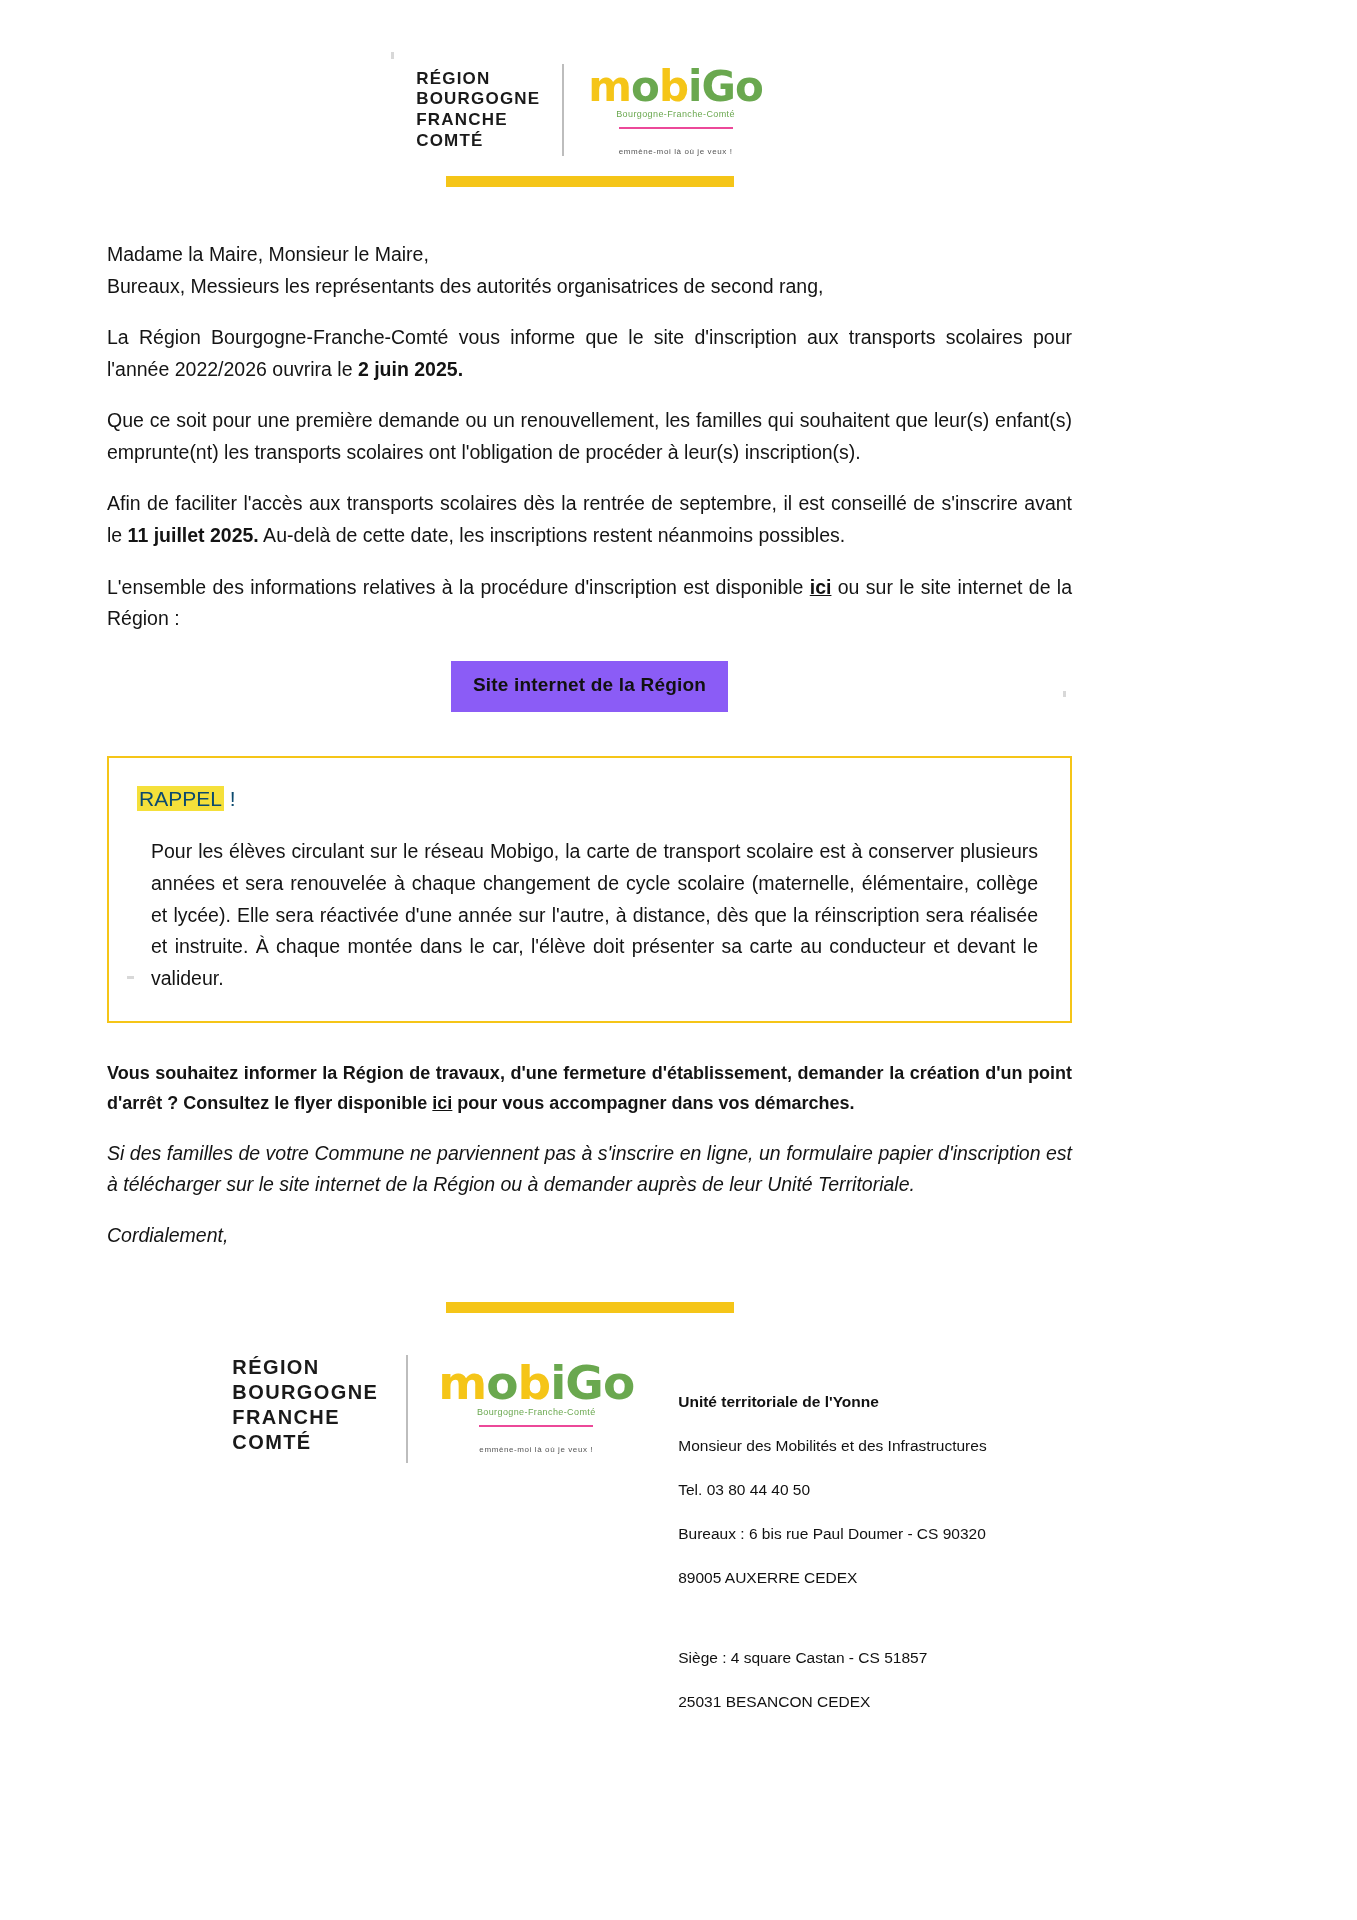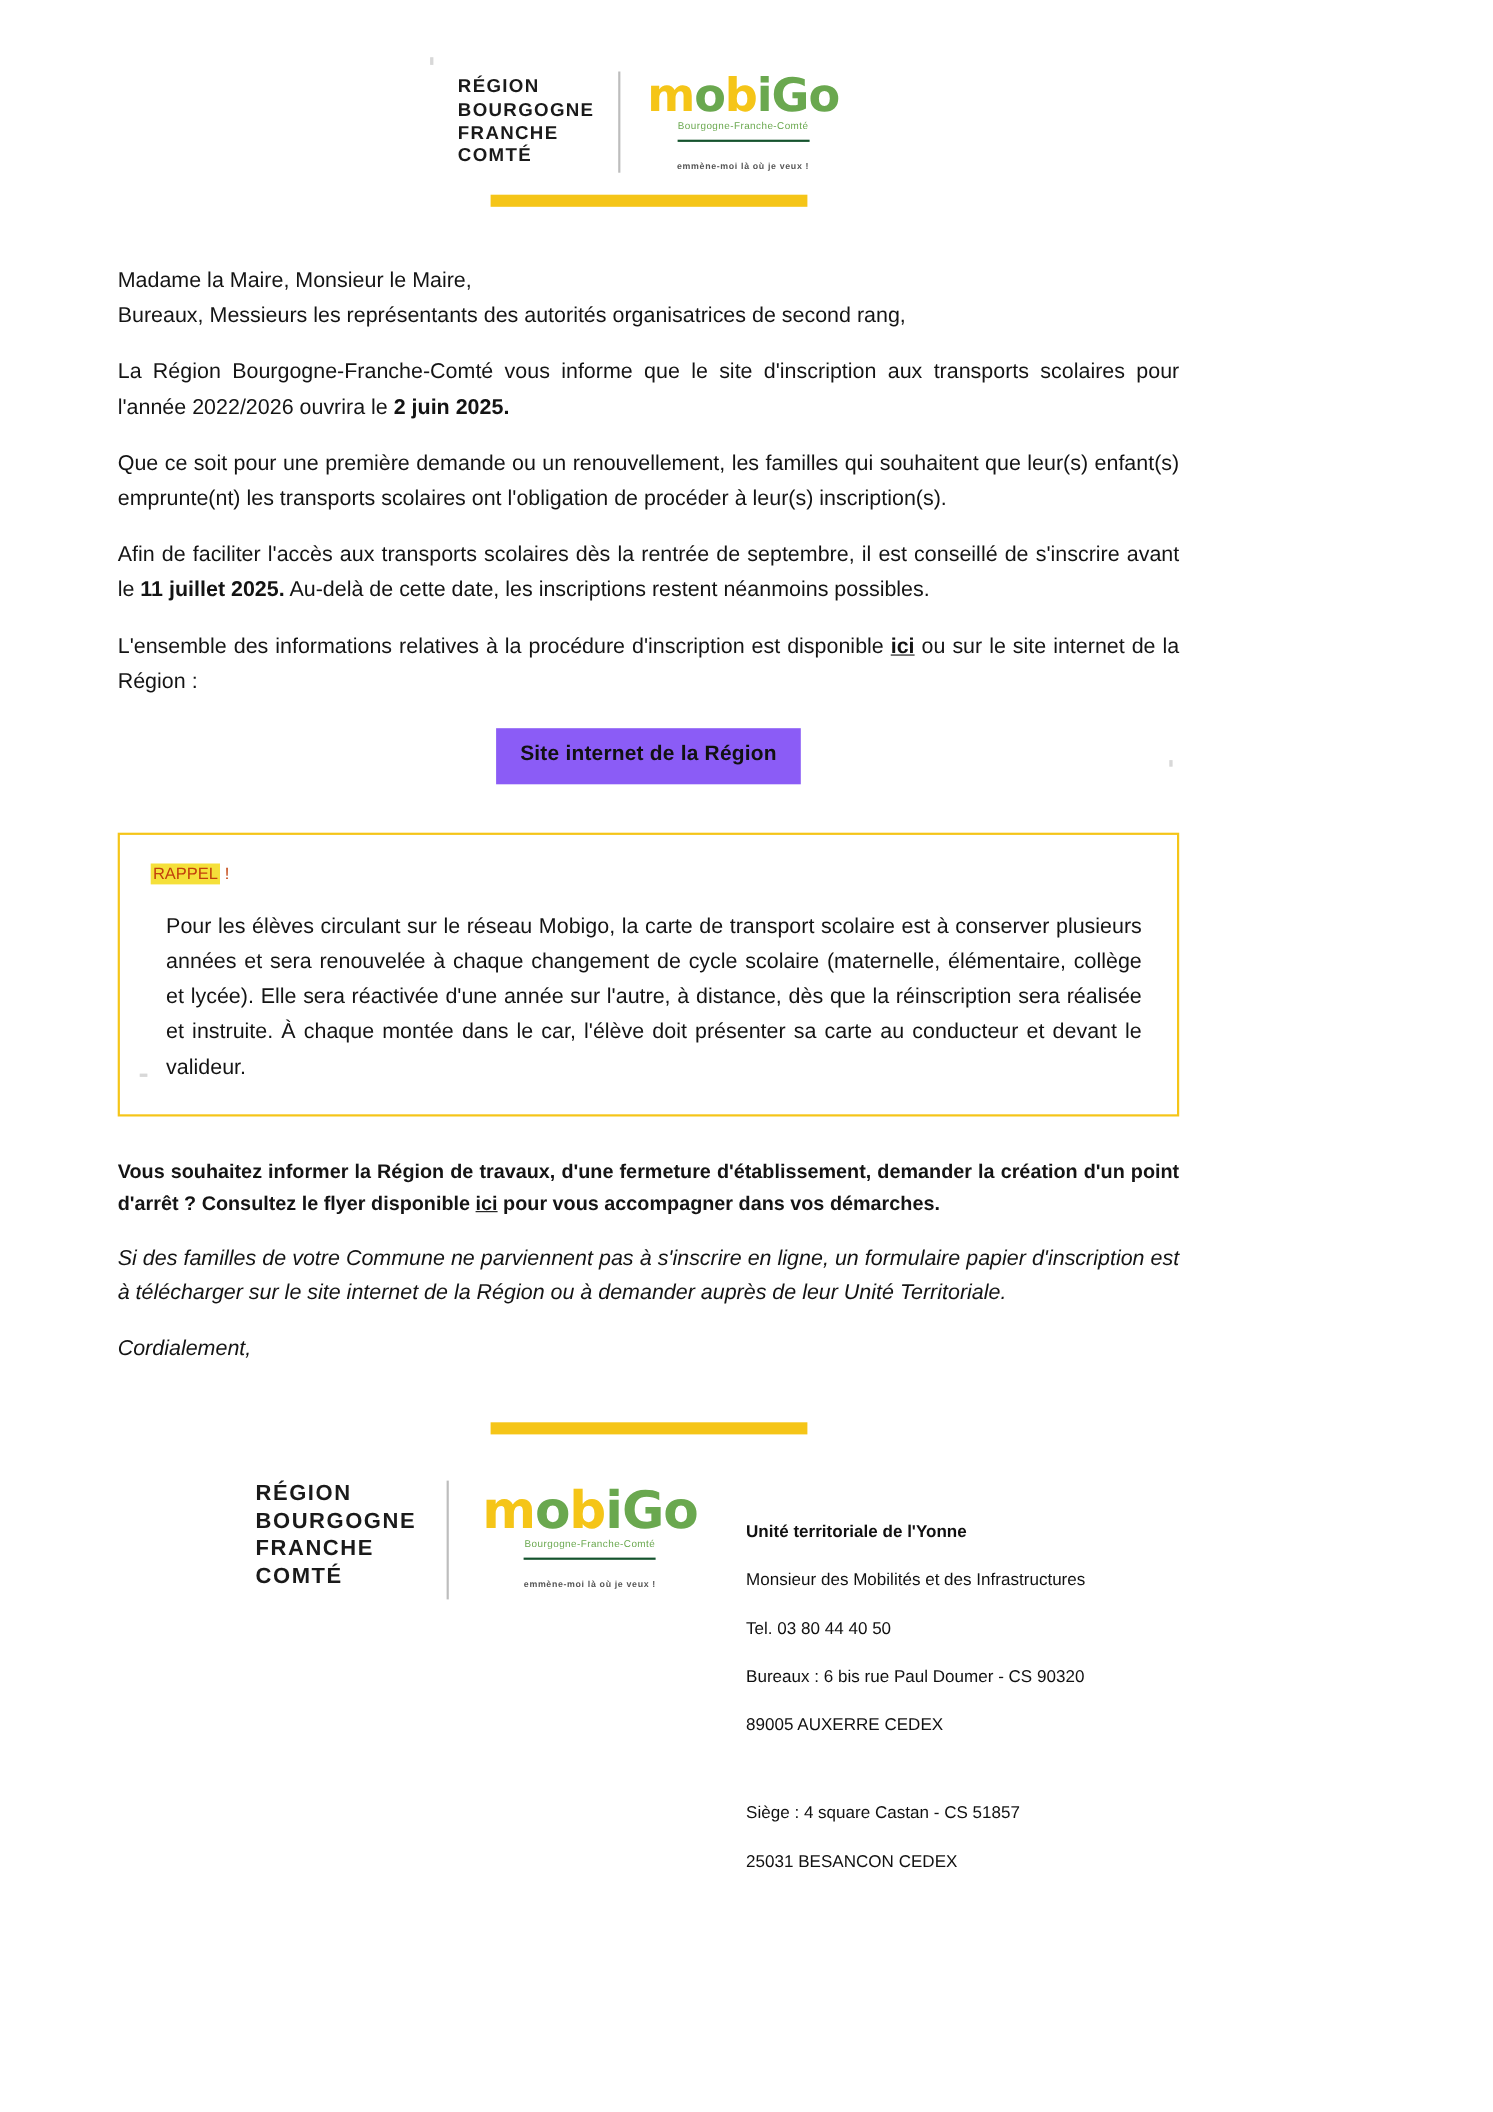--- a/index.html
+++ b/index.html
@@ -74,24 +74,23 @@
     font-size: 9px;
     color: #6aa84f;
     letter-spacing: 0.4px;
     margin-top: 1px;
   }
   .mobigo .tag {
     font-size: 8px;
     color: #555;
     letter-spacing: 0.6px;
     margin-top: 8px;
-    border-top: 2px solid #14532d;
+    border-top: 2px solid #ec4899;
     padding-top: 18px;
     display: inline-block;
-    font-weight: bold;
   }
   .yellow-bar-top {
     width: 288px;
     height: 11px;
     background: #f5c518;
     margin: 18px auto 0 auto;
   }
 
   
   .content {
@@ -125,23 +124,23 @@
     letter-spacing: 0.2px;
   }
 
   
   .rappel-box {
     border: 2px solid #f5c518;
     padding: 24px 28px 26px 28px;
     margin-bottom: 36px;
   }
   .rappel-title {
-    font-size: 15px;
+    font-size: 21px;
     margin: 0 0 20px 0;
-    color: #c2410c;
+    color: #0c4a6e;
   }
   .rappel-title .hl {
     background: #f5e03a;
     padding: 1px 2px;
   }
   .rappel-box p {
     margin: 0;
     text-align: justify;
     font-size: 19.5px;
     line-height: 1.64;

